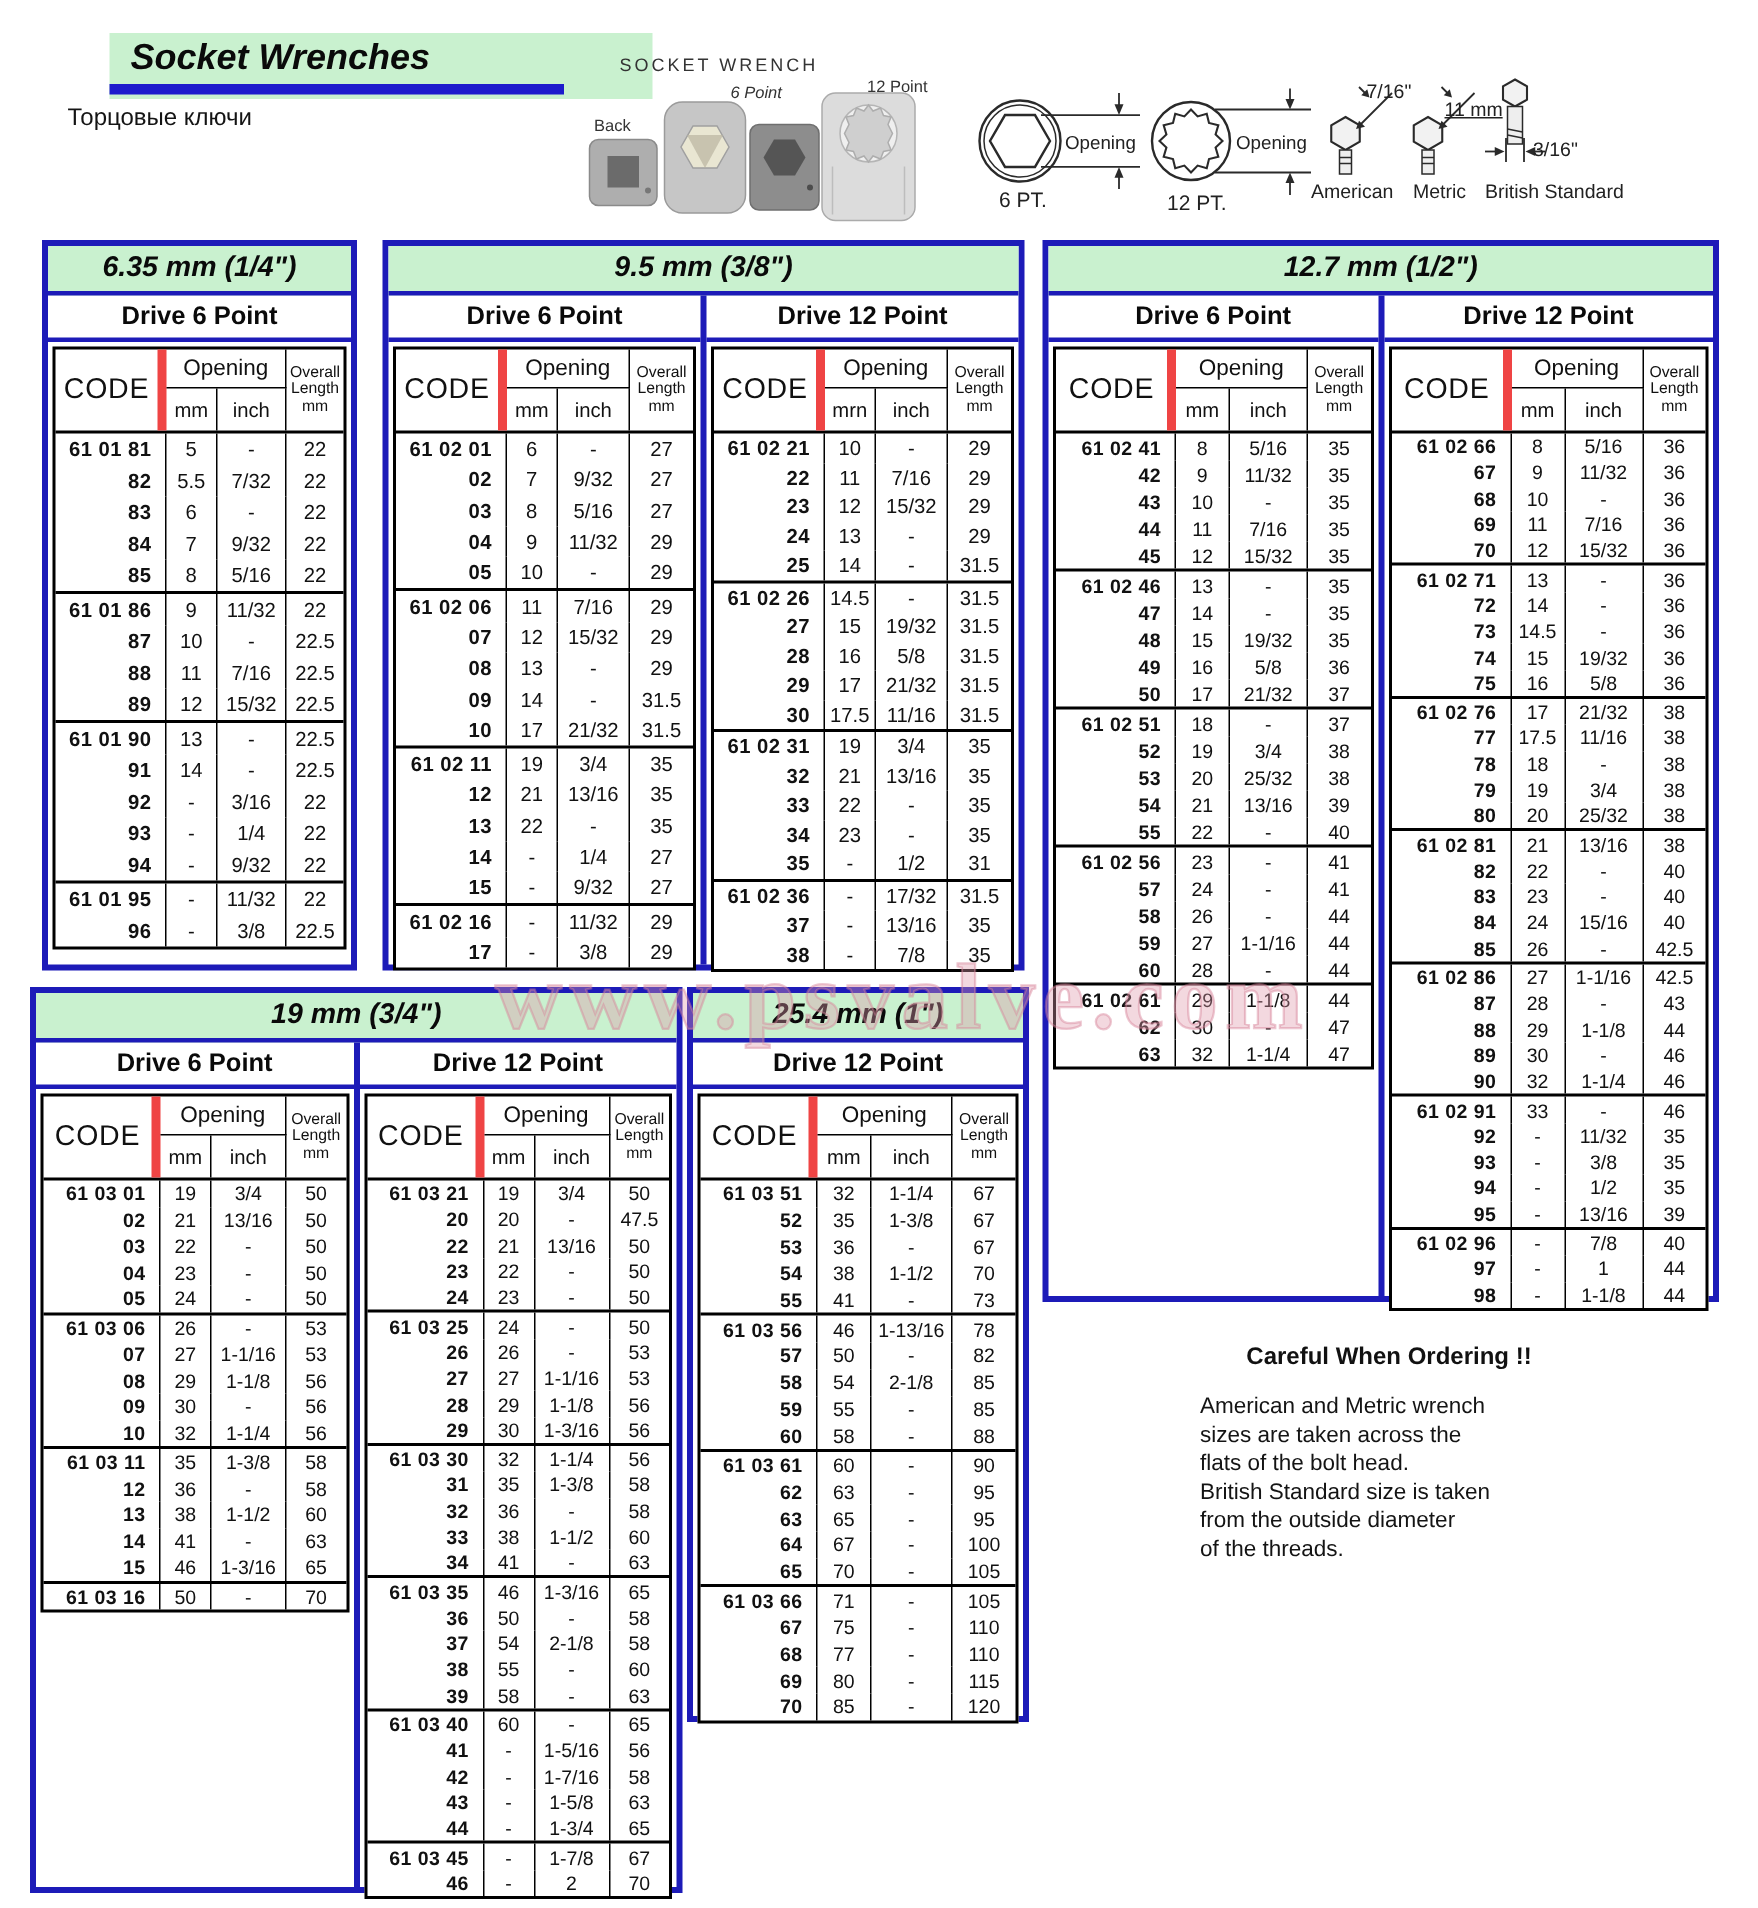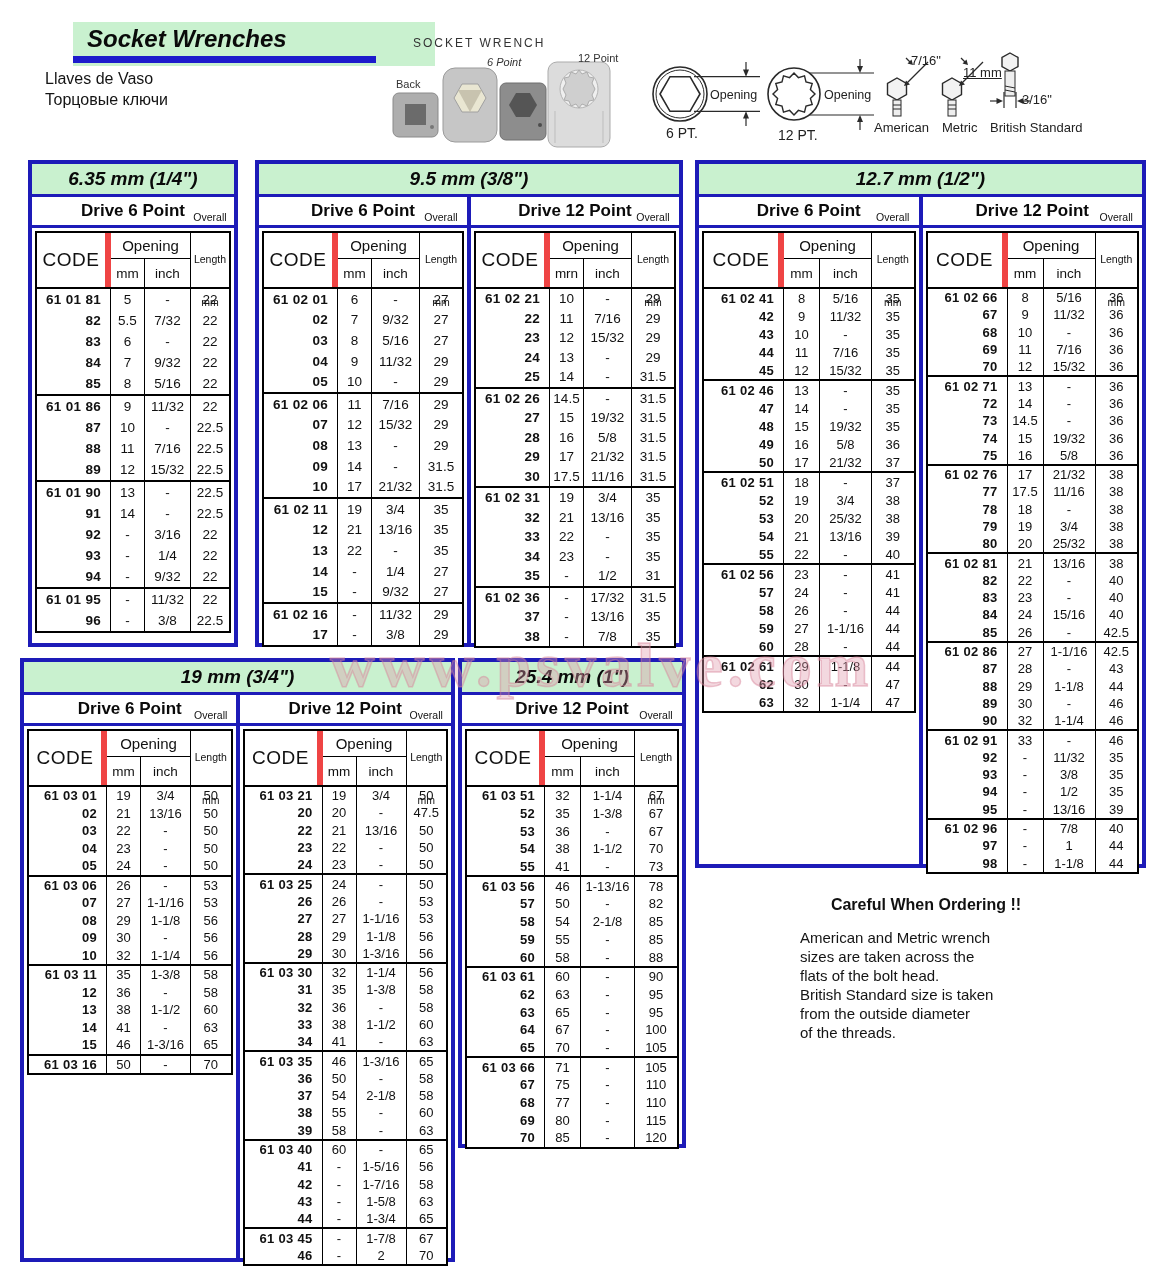--- a/index.html
+++ b/index.html
@@ -45,21 +45,21 @@
   }
   .table-area { flex:1; padding:3px; }
   .tablebox { border:2px solid #000; background:#fff; }
 
   .thead { display:grid; grid-template-columns:var(--c1) var(--c2) var(--c3) 1fr; grid-template-rows:26px 28px; }
   .hc { display:flex; align-items:center; justify-content:center; }
   .h-code { grid-area:1/1/3/2; border-right:6px solid #ef4444; font-size:19px; letter-spacing:0.5px;text-align:right; }
   .h-opening { grid-area:1/2/2/4; border-right:1px solid #000; border-bottom:1px solid #000; font-size:15px; }
   .h-mm { grid-area:2/2/3/3; border-right:1px solid #000; font-size:13.5px; }
   .h-inch { grid-area:2/3/3/4; border-right:1px solid #000; font-size:13.5px; }
-  .h-overall { grid-area:1/4/3/5; flex-direction:column; font-size:10.5px; line-height:11.5px; text-align:left;gap:31px; }
+  .h-overall { grid-area:1/4/3/5; flex-direction:column; font-size:10.5px; line-height:11.5px; text-align:left; }
 
   .tgroup { border-top:2px solid #000; }
   .trow { display:grid; grid-template-columns:var(--c1) var(--c2) var(--c3) 1fr; height:var(--rh); }
   .cell { display:flex; align-items:center; font-size:var(--fs); height:100%; }
   .c-code { font-weight:bold; justify-content:flex-end; padding-right:9px; border-right:1px solid #000; letter-spacing:0.3px; }
   .c-mm  { justify-content:center; border-right:1px solid #000; }
   .c-inch{ justify-content:center; border-right:1px solid #000; }
   .c-ov  { justify-content:center; }
 
   
@@ -69,21 +69,20 @@
 </style>
 </head>
 <body>
 
 <div class="abs title-banner">
   <h1>Socket Wrenches</h1>
   <div class="title-underline"></div>
 </div>
 
 <div class="abs subtitles">
-  <div style="font-size:16px;">Llaves de Vaso</div>
   <div style="font-size:16px;">Торцовые ключи</div>
 </div>
 
 <div class="abs product-label">SOCKET WRENCH</div>
 
 <svg class="abs" style="left:390px;top:53px;" width="265" height="97" viewBox="0 0 265 97">
   <rect x="3" y="40" width="45" height="44" rx="6" fill="#aeaeae" stroke="#8a8a8a"></rect>
   <rect x="15" y="51" width="21" height="21" fill="#6b6b6b"></rect>
   <circle cx="42" cy="74" r="2" fill="#777"></circle>
   <rect x="53" y="15" width="54" height="74" rx="12" fill="#c6c6c6" stroke="#9b9b9b"></rect>

